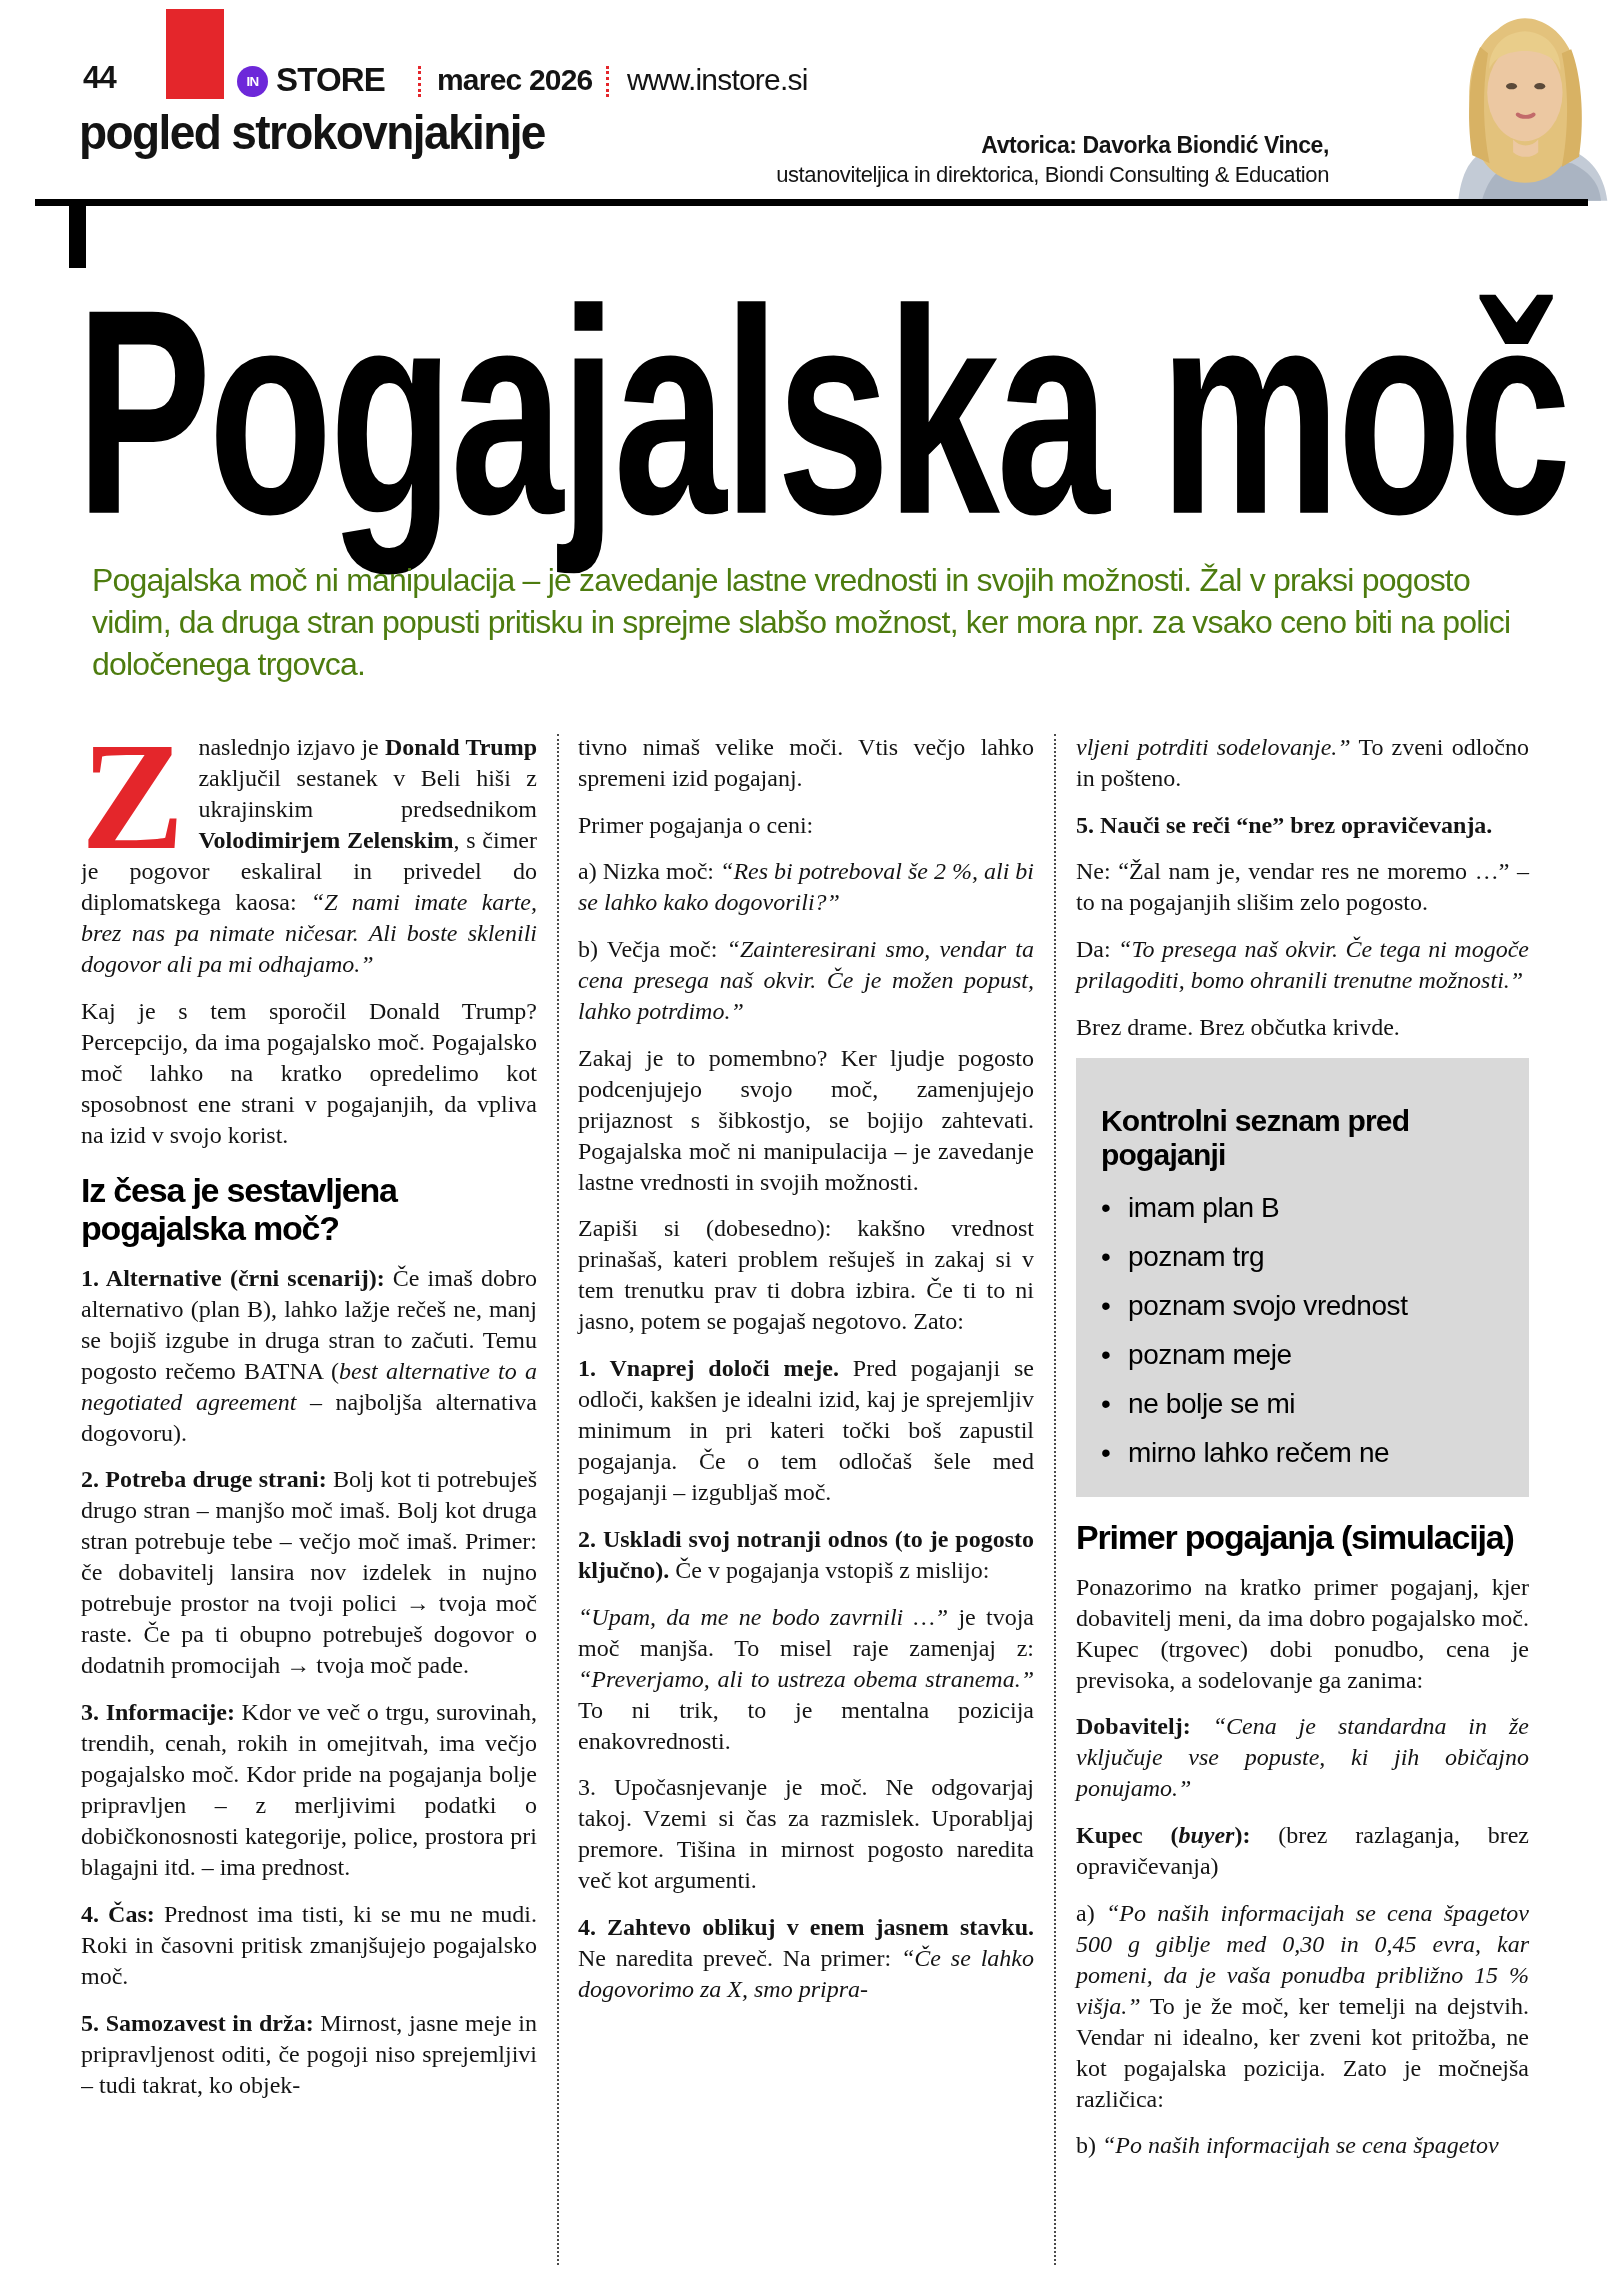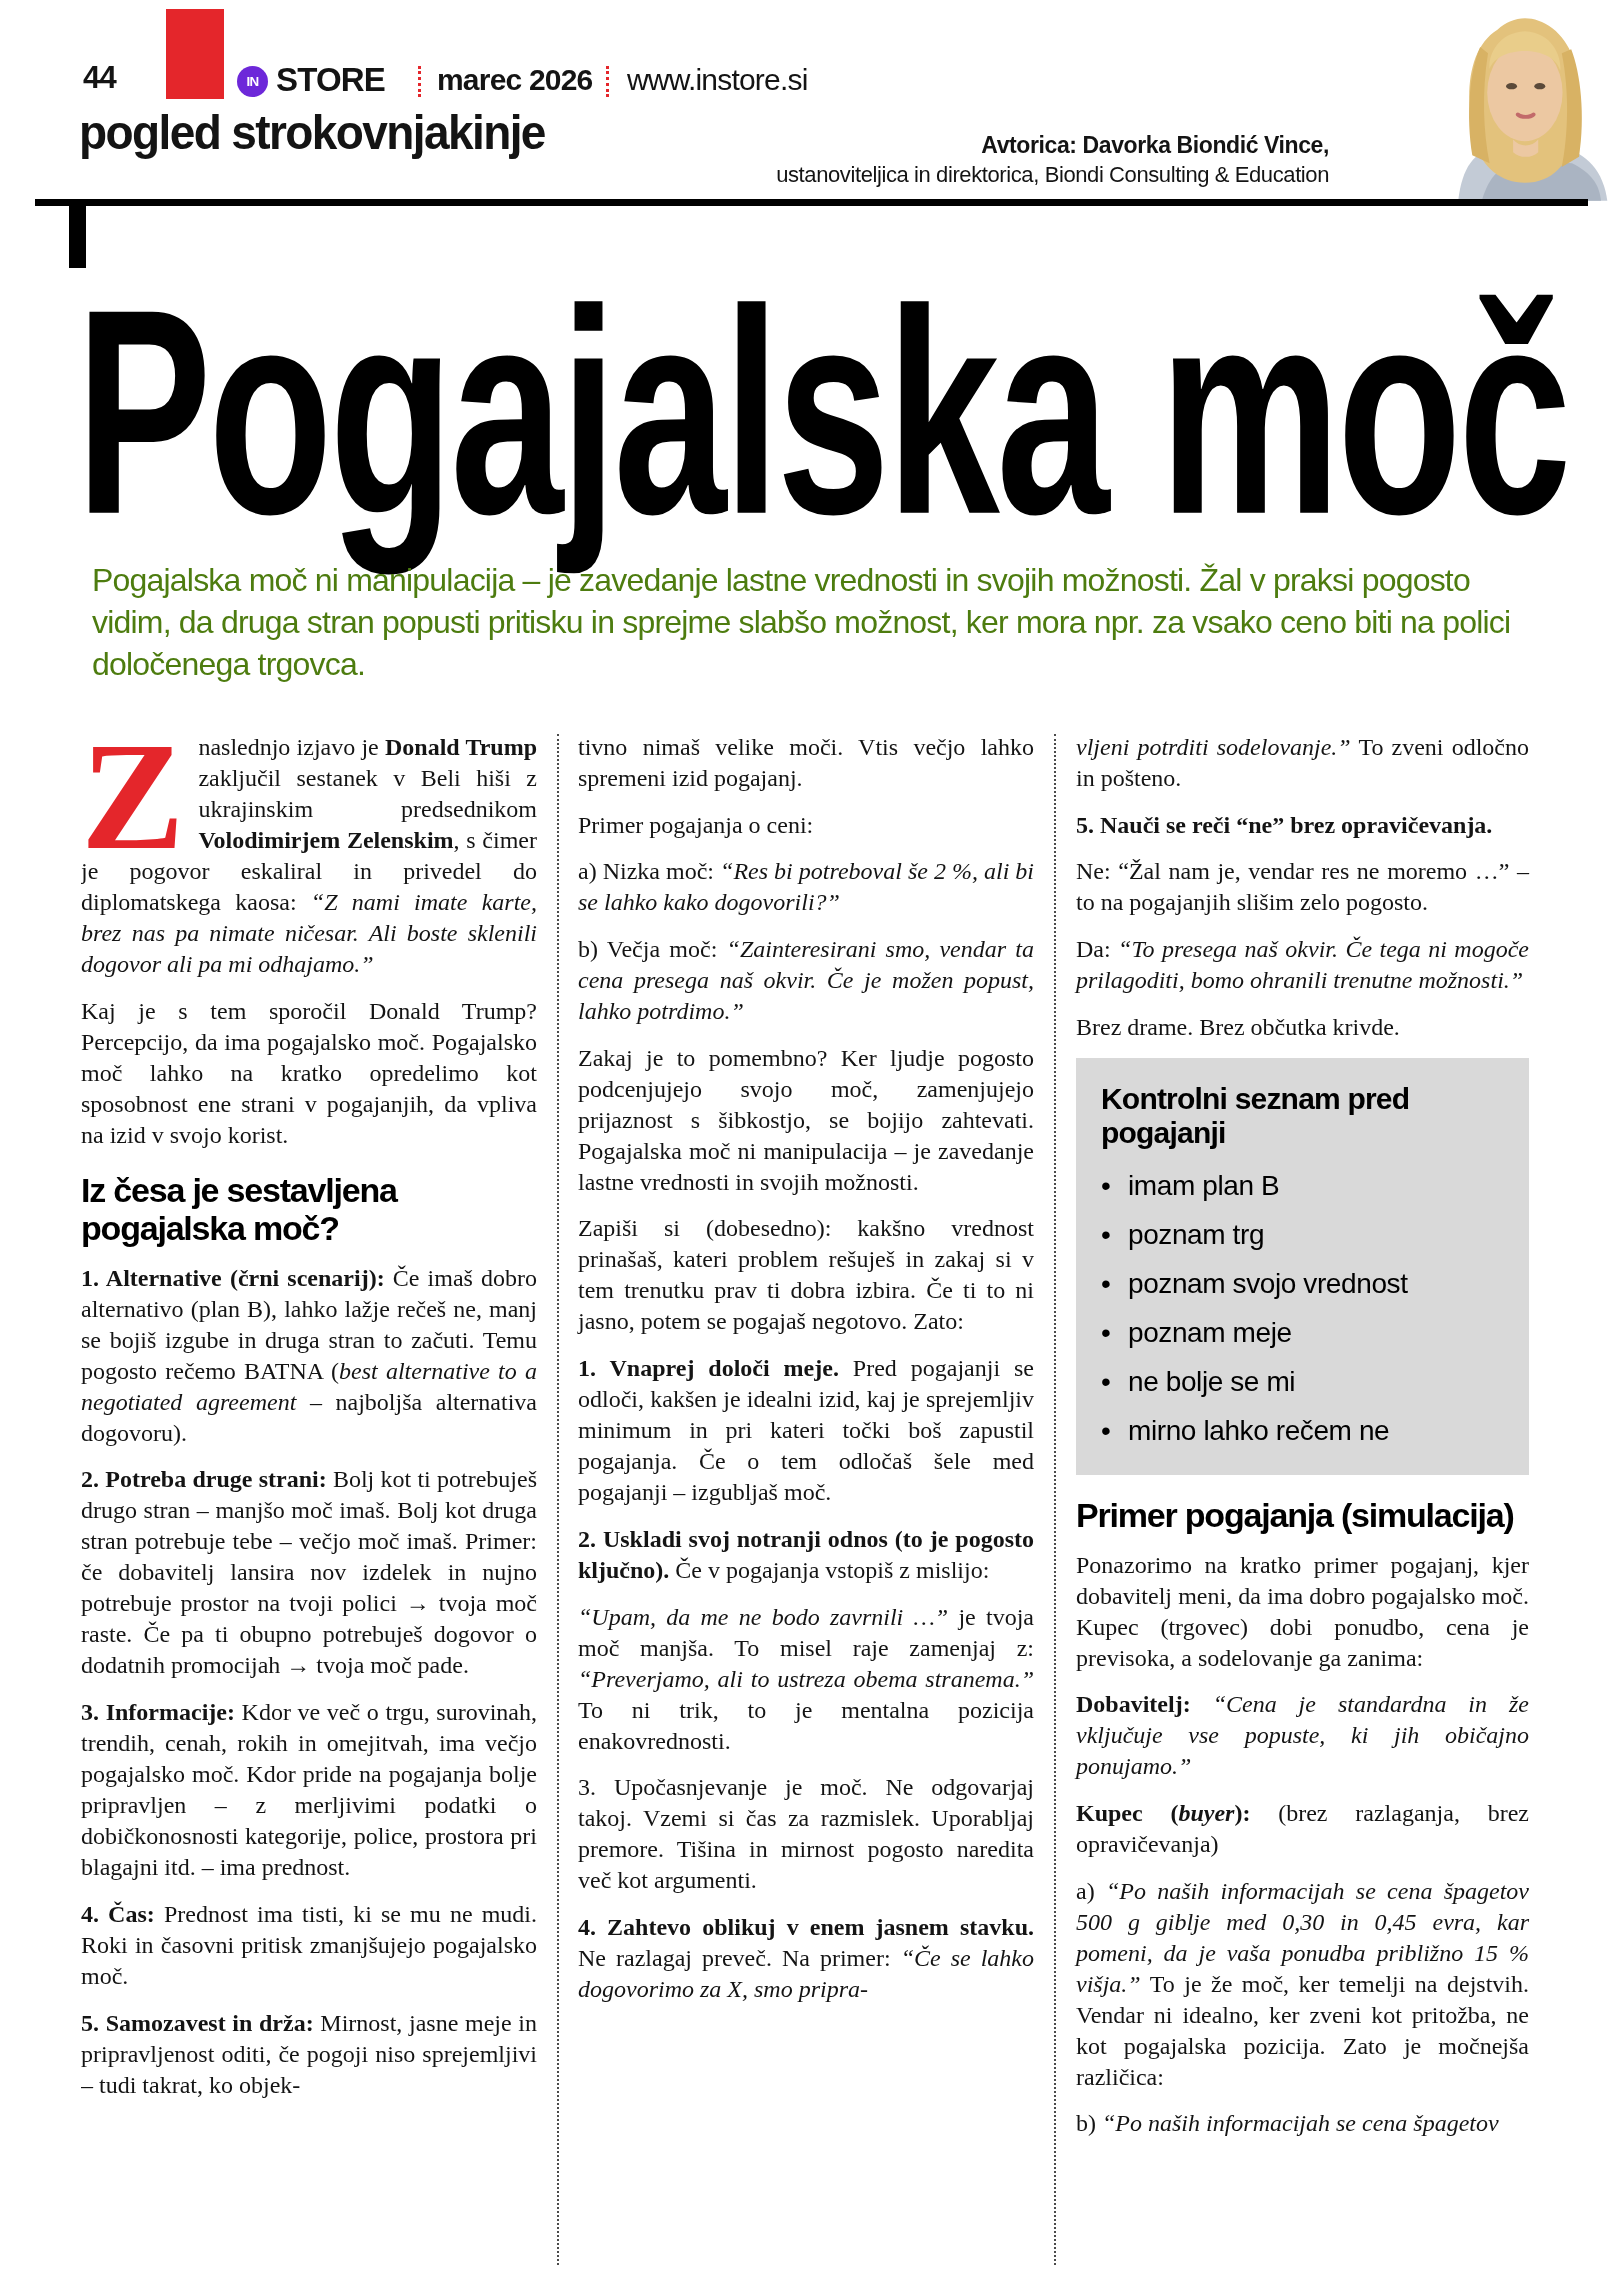--- a/index.html
+++ b/index.html
@@ -49,21 +49,21 @@
   .b{font-weight:bold;}
   .i{font-style:italic;}
   .bi{font-weight:bold;font-style:italic;}
   .dropcap{float:left;color:#e4262b;font-weight:bold;font-size:155px;line-height:119px;
     padding:4.7px 14px 0 0;font-family:"Liberation Serif",serif;}
   .subhead{font-family:"Liberation Sans",sans-serif;font-weight:bold;font-size:34px;
     line-height:38px;letter-spacing:-1.2px;color:#000;margin:20.4px 0 15.7px 0;}
   
   .graybox{background:#d9d9d9;margin:4.7px 0 11px 0;padding:23.6px 22px 20.4px 25px;}
   .graybox .box-title{font-family:"Liberation Sans",sans-serif;font-weight:bold;font-size:30px;
-    letter-spacing:-0.8px;color:#000;margin-bottom:11px;}
+    letter-spacing:-0.8px;color:#000;margin-bottom:11px;margin-top:22px;}
   .graybox ul{list-style:none;margin:0;padding:0;}
   .graybox li{font-family:"Liberation Sans",sans-serif;font-size:28px;letter-spacing:-0.4px;
     line-height:49px;color:#000;padding-left:27px;position:relative;}
   .graybox li::before{content:"•";position:absolute;left:0;top:0;}
 </style>
 </head>
 <body>
 
 <div class="pagenum">44</div>
 <div class="redblock"></div>
@@ -144,21 +144,21 @@
       <span class="b">1. Vnaprej določi meje.</span><span> Pred pogajanji se odloči, kakšen je idealni izid, kaj je sprejemljiv minimum in pri kateri točki boš zapustil pogajanja. Če o tem odločaš šele med pogajanji – izgubljaš moč.</span>
     </p>
     <p>
       <span class="b">2. Uskladi svoj notranji odnos (to je pogosto ključno).</span><span> Če v pogajanja vstopiš z mislijo:</span>
     </p>
     <p>
       <span class="i">“Upam, da me ne bodo zavrnili …”</span><span> je tvoja moč manjša. To misel raje zamenjaj z: </span><span class="i">“Preverjamo, ali to ustreza obema stranema.”</span><span> To ni trik, to je mentalna pozicija enakovrednosti.</span>
     </p>
     <p>3. Upočasnjevanje je moč. Ne odgovarjaj takoj. Vzemi si čas za razmislek. Uporabljaj premore. Tišina in mirnost pogosto naredita več kot argumenti.</p>
     <p>
-      <span class="b">4. Zahtevo oblikuj v enem jasnem stavku.</span><span> Ne razlagaj preveč. Na primer: </span><span class="i">“Če se lahko dogovorimo za X, smo pripra-</span>
+      <span class="b">4. Zahtevo oblikuj v enem jasnem stavku.</span><span> Ne naredita preveč. Na primer: </span><span class="i">“Če se lahko dogovorimo za X, smo pripra-</span>
     </p>
   </div>
 
   <div class="col c3">
     <p>
       <span class="i">vljeni potrditi sodelovanje.”</span><span> To zveni odločno in pošteno.</span>
     </p>
     <p>
       <span class="b">5. Nauči se reči “ne” brez opravičevanja.</span>
     </p>

